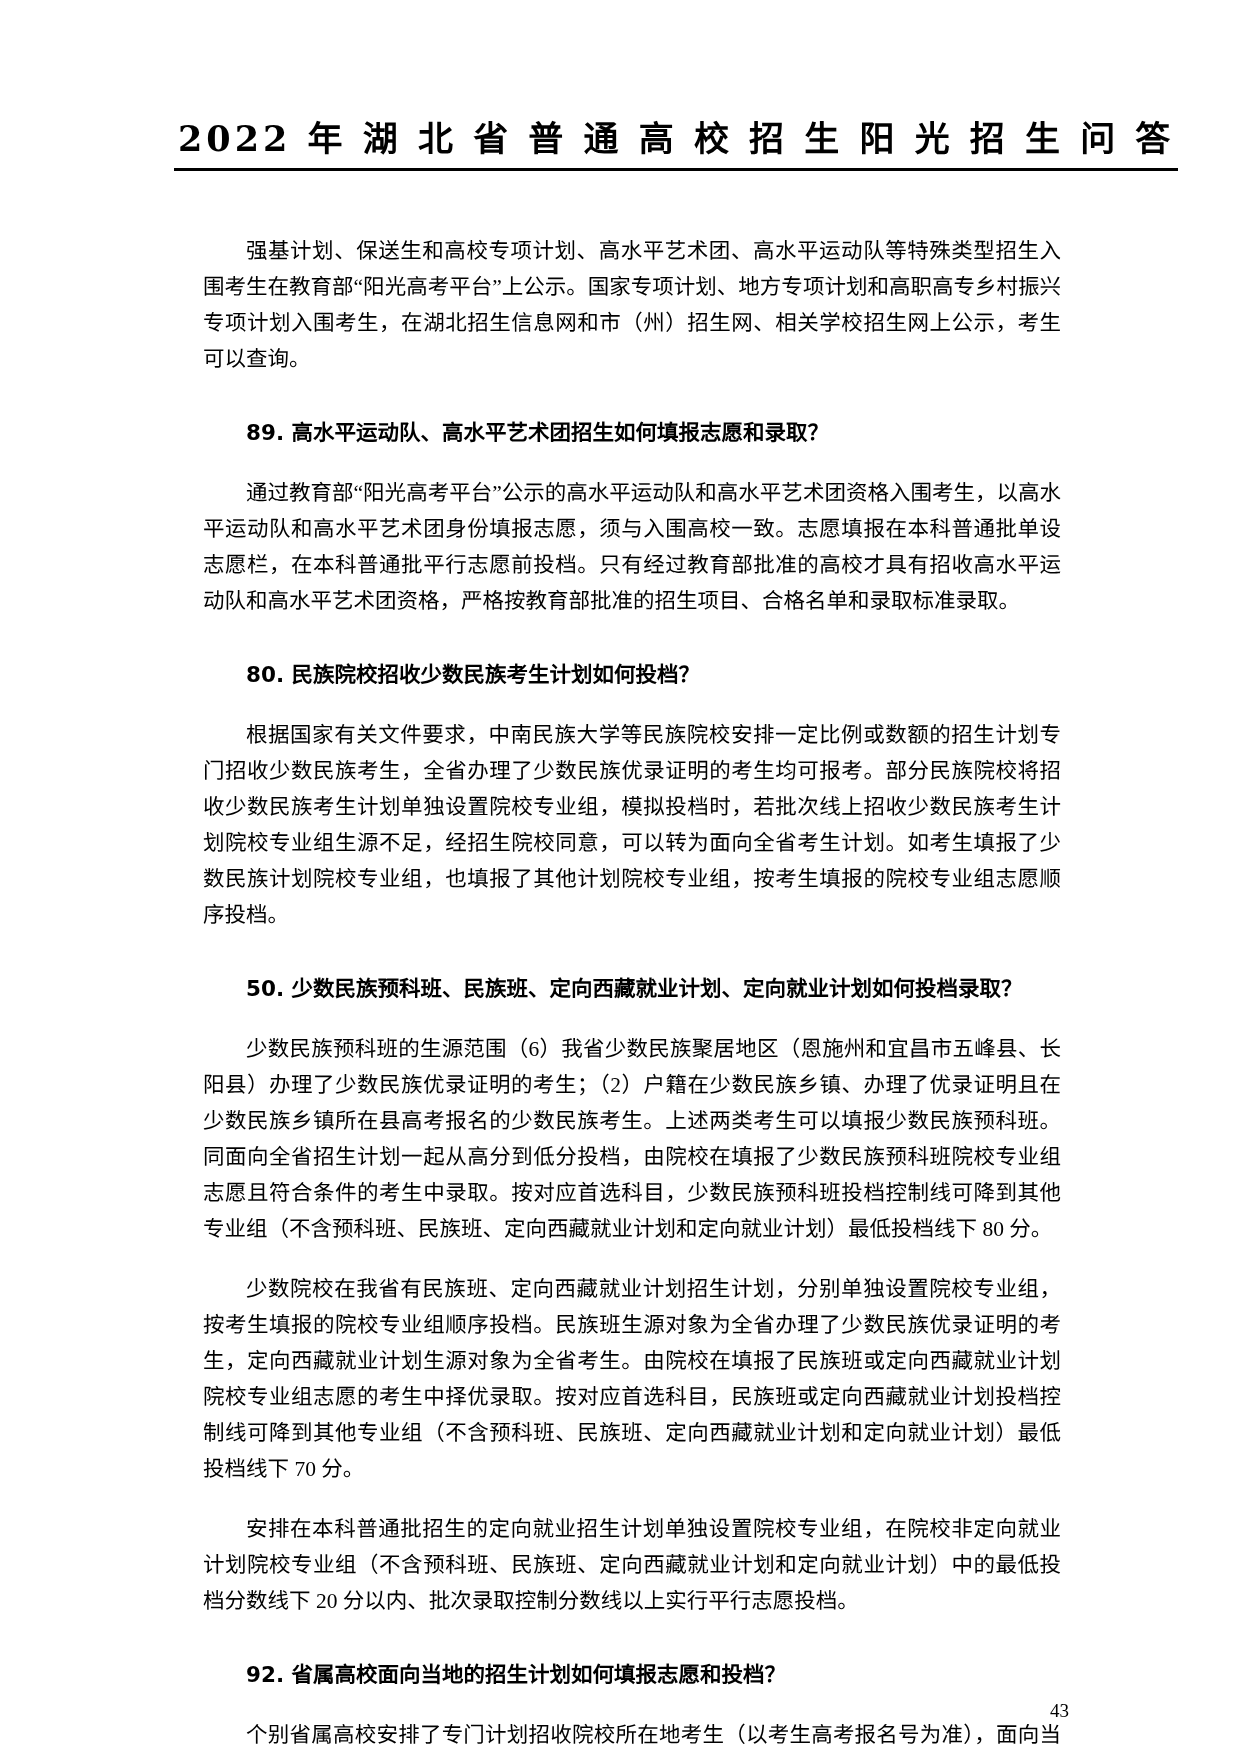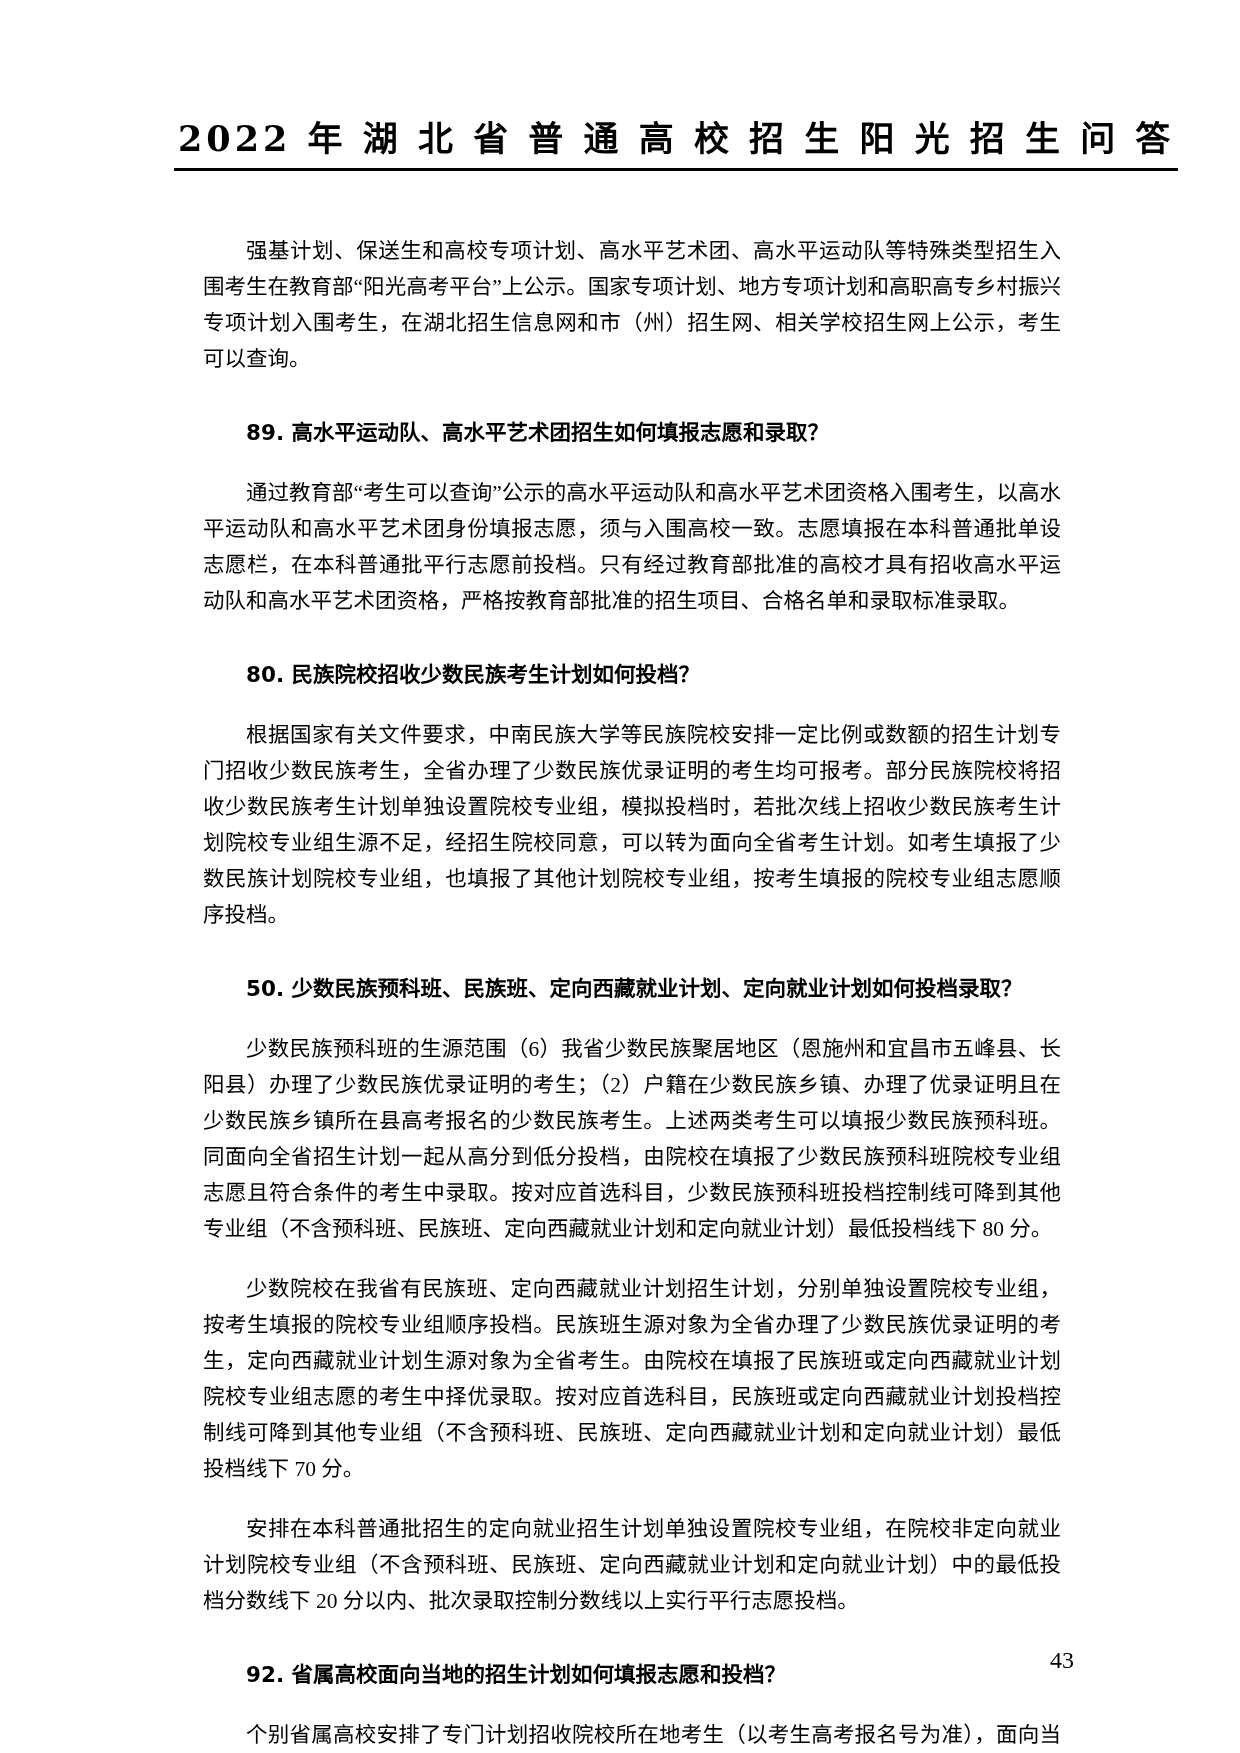--- a/index.html
+++ b/index.html
@@ -46,41 +46,41 @@
   .q-heading {
     font-family: "DejaVu Sans", "Liberation Sans", sans-serif;
     font-size: 21.5px;
     font-weight: bold;
     line-height: 36px;
     text-indent: 2em;
     margin-top: 14px;
   }
   .page-number {
     position: absolute;
-    top: 1623px;
+    top: 1676px;
     left: 1026px;
-    font-size: 24px;
+    font-size: 19px;
     font-family: "Liberation Serif", "DejaVu Serif", serif;
   }
 </style>
 </head>
 <body>
 
 <div class="page">
 
   <header class="doc-header">
     <h1 class="doc-title">2022 年 湖 北 省 普 通 高 校 招 生 阳 光 招 生 问 答</h1>
   </header>
 
   <main class="content">
 
     <p class="para">强基计划、保送生和高校专项计划、高水平艺术团、高水平运动队等特殊类型招生入围考生在教育部“阳光高考平台”上公示。国家专项计划、地方专项计划和高职高专乡村振兴专项计划入围考生，在湖北招生信息网和市（州）招生网、相关学校招生网上公示，考生可以查询。</p>
 
     <h2 class="q-heading">89. 高水平运动队、高水平艺术团招生如何填报志愿和录取？</h2>
-    <p class="para">通过教育部“考生可以查询”公示的高水平运动队和高水平艺术团资格入围考生，以高水平运动队和高水平艺术团身份填报志愿，须与入围高校一致。志愿填报在本科普通批单设志愿栏，在本科普通批平行志愿前投档。只有经过教育部批准的高校才具有招收高水平运动队和高水平艺术团资格，严格按教育部批准的招生项目、合格名单和录取标准录取。</p>
+    <p class="para">通过教育部“阳光高考平台”公示的高水平运动队和高水平艺术团资格入围考生，以高水平运动队和高水平艺术团身份填报志愿，须与入围高校一致。志愿填报在本科普通批单设志愿栏，在本科普通批平行志愿前投档。只有经过教育部批准的高校才具有招收高水平运动队和高水平艺术团资格，严格按教育部批准的招生项目、合格名单和录取标准录取。</p>
 
     <h2 class="q-heading">80. 民族院校招收少数民族考生计划如何投档？</h2>
     <p class="para">根据国家有关文件要求，中南民族大学等民族院校安排一定比例或数额的招生计划专门招收少数民族考生，全省办理了少数民族优录证明的考生均可报考。部分民族院校将招收少数民族考生计划单独设置院校专业组，模拟投档时，若批次线上招收少数民族考生计划院校专业组生源不足，经招生院校同意，可以转为面向全省考生计划。如考生填报了少数民族计划院校专业组，也填报了其他计划院校专业组，按考生填报的院校专业组志愿顺序投档。</p>
 
     <h2 class="q-heading">50. 少数民族预科班、民族班、定向西藏就业计划、定向就业计划如何投档录取？</h2>
     <p class="para">少数民族预科班的生源范围（6）我省少数民族聚居地区（恩施州和宜昌市五峰县、长阳县）办理了少数民族优录证明的考生；（2）户籍在少数民族乡镇、办理了优录证明且在少数民族乡镇所在县高考报名的少数民族考生。上述两类考生可以填报少数民族预科班。同面向全省招生计划一起从高分到低分投档，由院校在填报了少数民族预科班院校专业组志愿且符合条件的考生中录取。按对应首选科目，少数民族预科班投档控制线可降到其他专业组（不含预科班、民族班、定向西藏就业计划和定向就业计划）最低投档线下 80 分。</p>
     <p class="para">少数院校在我省有民族班、定向西藏就业计划招生计划，分别单独设置院校专业组，按考生填报的院校专业组顺序投档。民族班生源对象为全省办理了少数民族优录证明的考生，定向西藏就业计划生源对象为全省考生。由院校在填报了民族班或定向西藏就业计划院校专业组志愿的考生中择优录取。按对应首选科目，民族班或定向西藏就业计划投档控制线可降到其他专业组（不含预科班、民族班、定向西藏就业计划和定向就业计划）最低投档线下 70 分。</p>
     <p class="para">安排在本科普通批招生的定向就业招生计划单独设置院校专业组，在院校非定向就业计划院校专业组（不含预科班、民族班、定向西藏就业计划和定向就业计划）中的最低投档分数线下 20 分以内、批次录取控制分数线以上实行平行志愿投档。</p>
 
     <h2 class="q-heading">92. 省属高校面向当地的招生计划如何填报志愿和投档？</h2>

